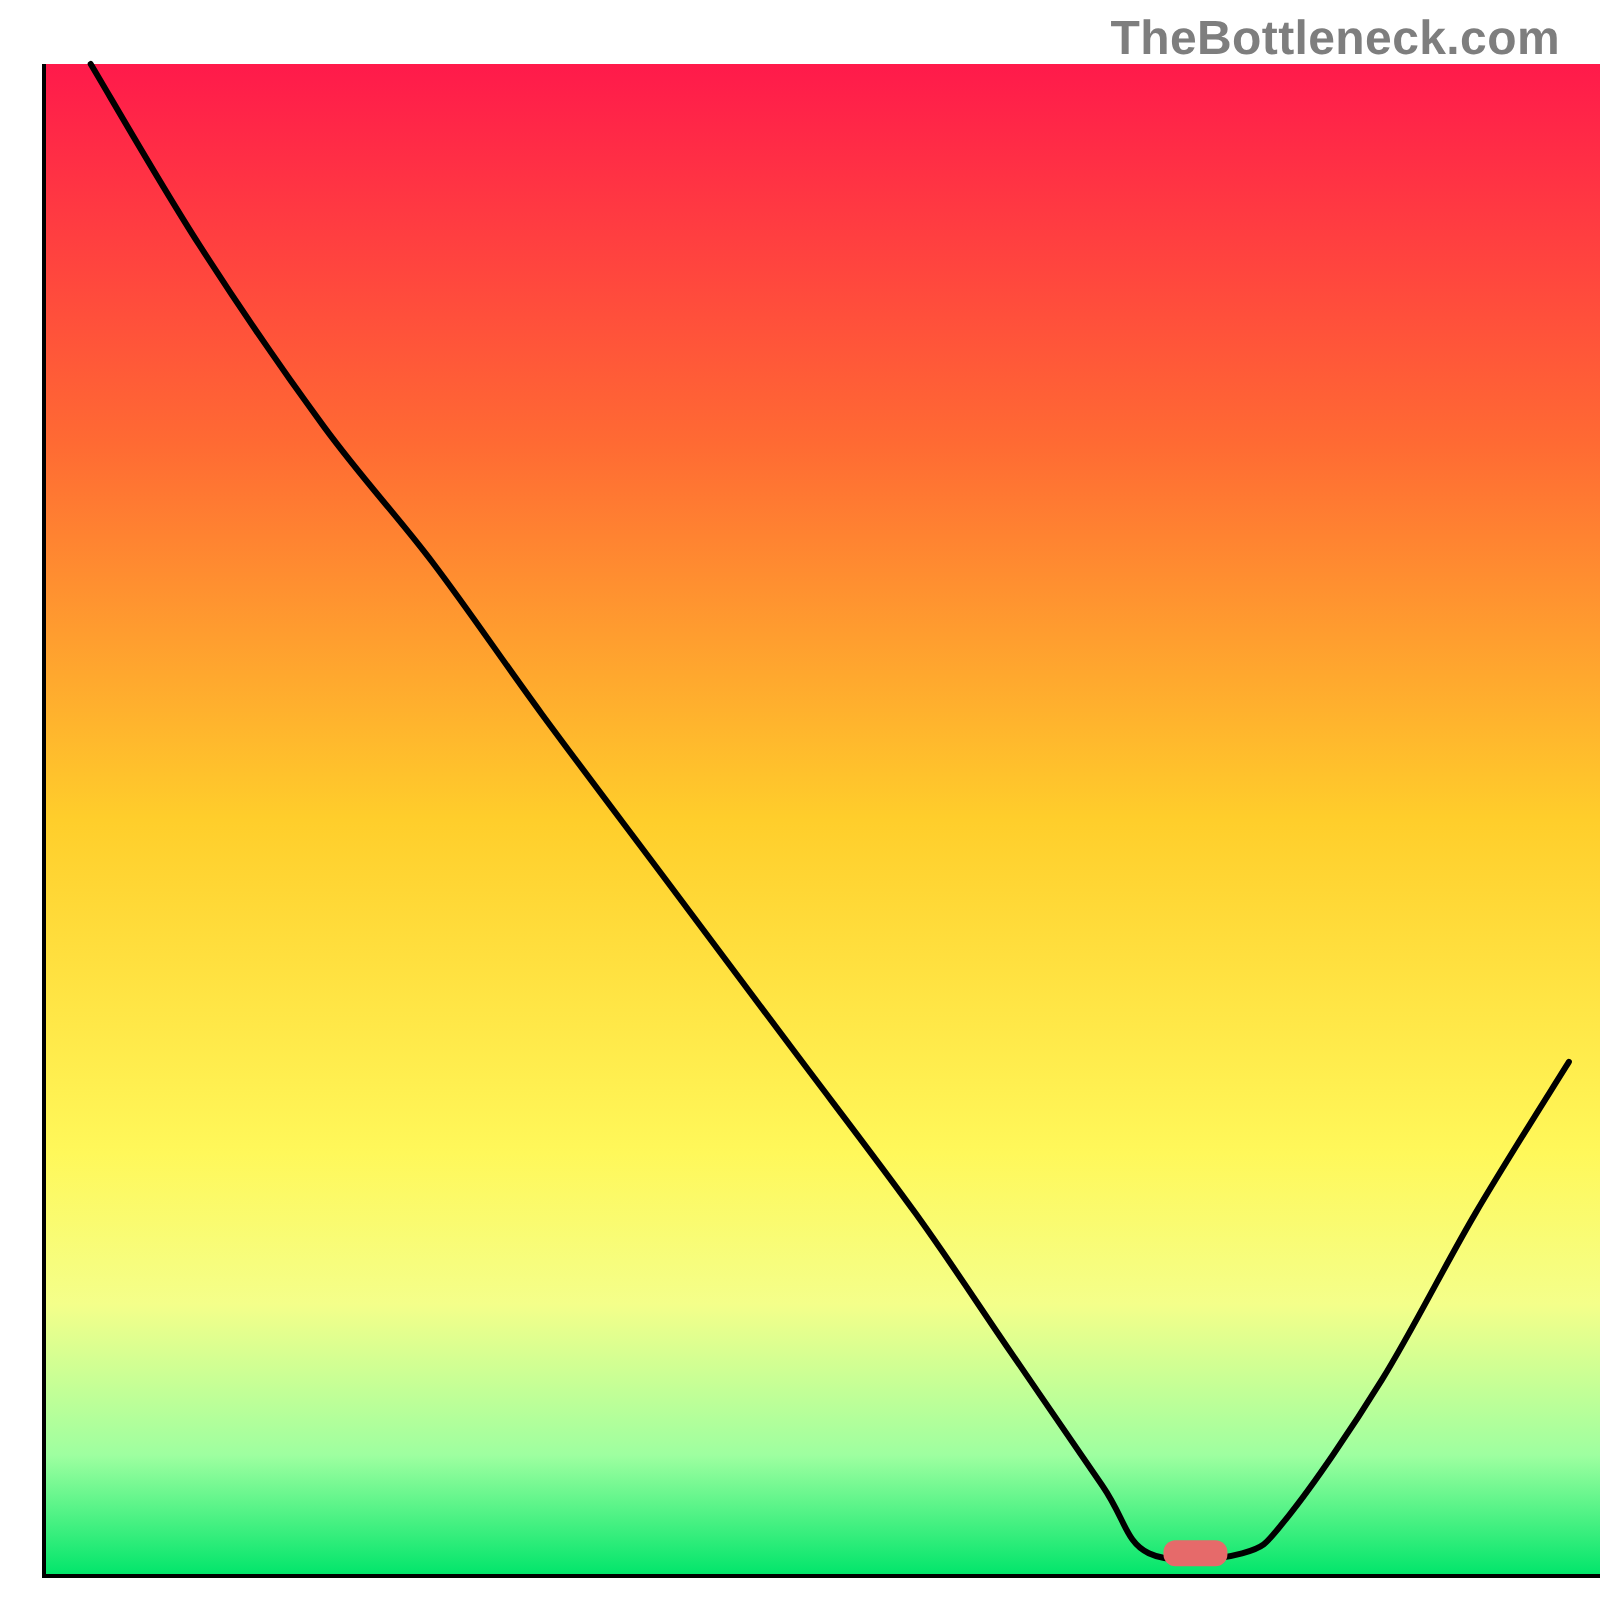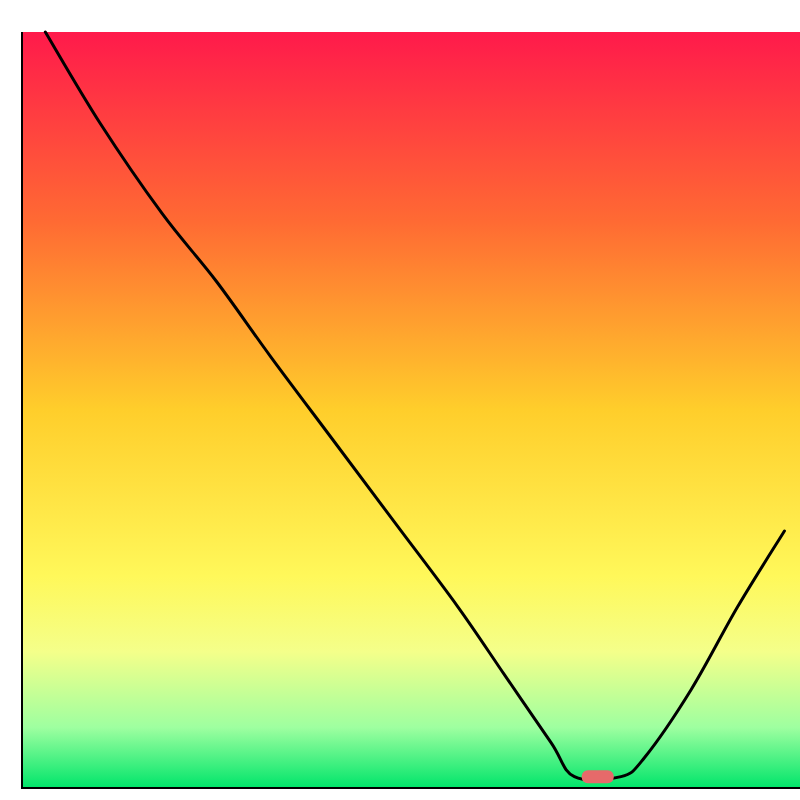--- a/index.html
+++ b/index.html
@@ -4,20 +4,21 @@
 <style>
   html,body{margin:0;padding:0;width:800px;height:800px;background:#fff;font-family:Arial,Helvetica,sans-serif}
   .wrap{position:relative;width:800px;height:800px}
   .watermark{position:absolute;top:6px;right:20px;font-size:24px;font-weight:bold;color:#7e7e7e;letter-spacing:.2px}
   svg{display:block}
 </style>
 </head>
 <body>
 <div class="wrap">
 
+<div class="watermark">TheBottleneck.com</div>
 
 <svg width="800" height="800" viewBox="0 0 800 800">
   <defs>
     <linearGradient id="bg-grad" x1="0" y1="0" x2="0" y2="1">
           <stop offset="0%" stop-color="#ff1a4b"></stop>
           <stop offset="25%" stop-color="#ff6a33"></stop>
           <stop offset="50%" stop-color="#ffce2b"></stop>
           <stop offset="72%" stop-color="#fff85a"></stop>
           <stop offset="82%" stop-color="#f4ff8a"></stop>
           <stop offset="92%" stop-color="#9effa0"></stop>

